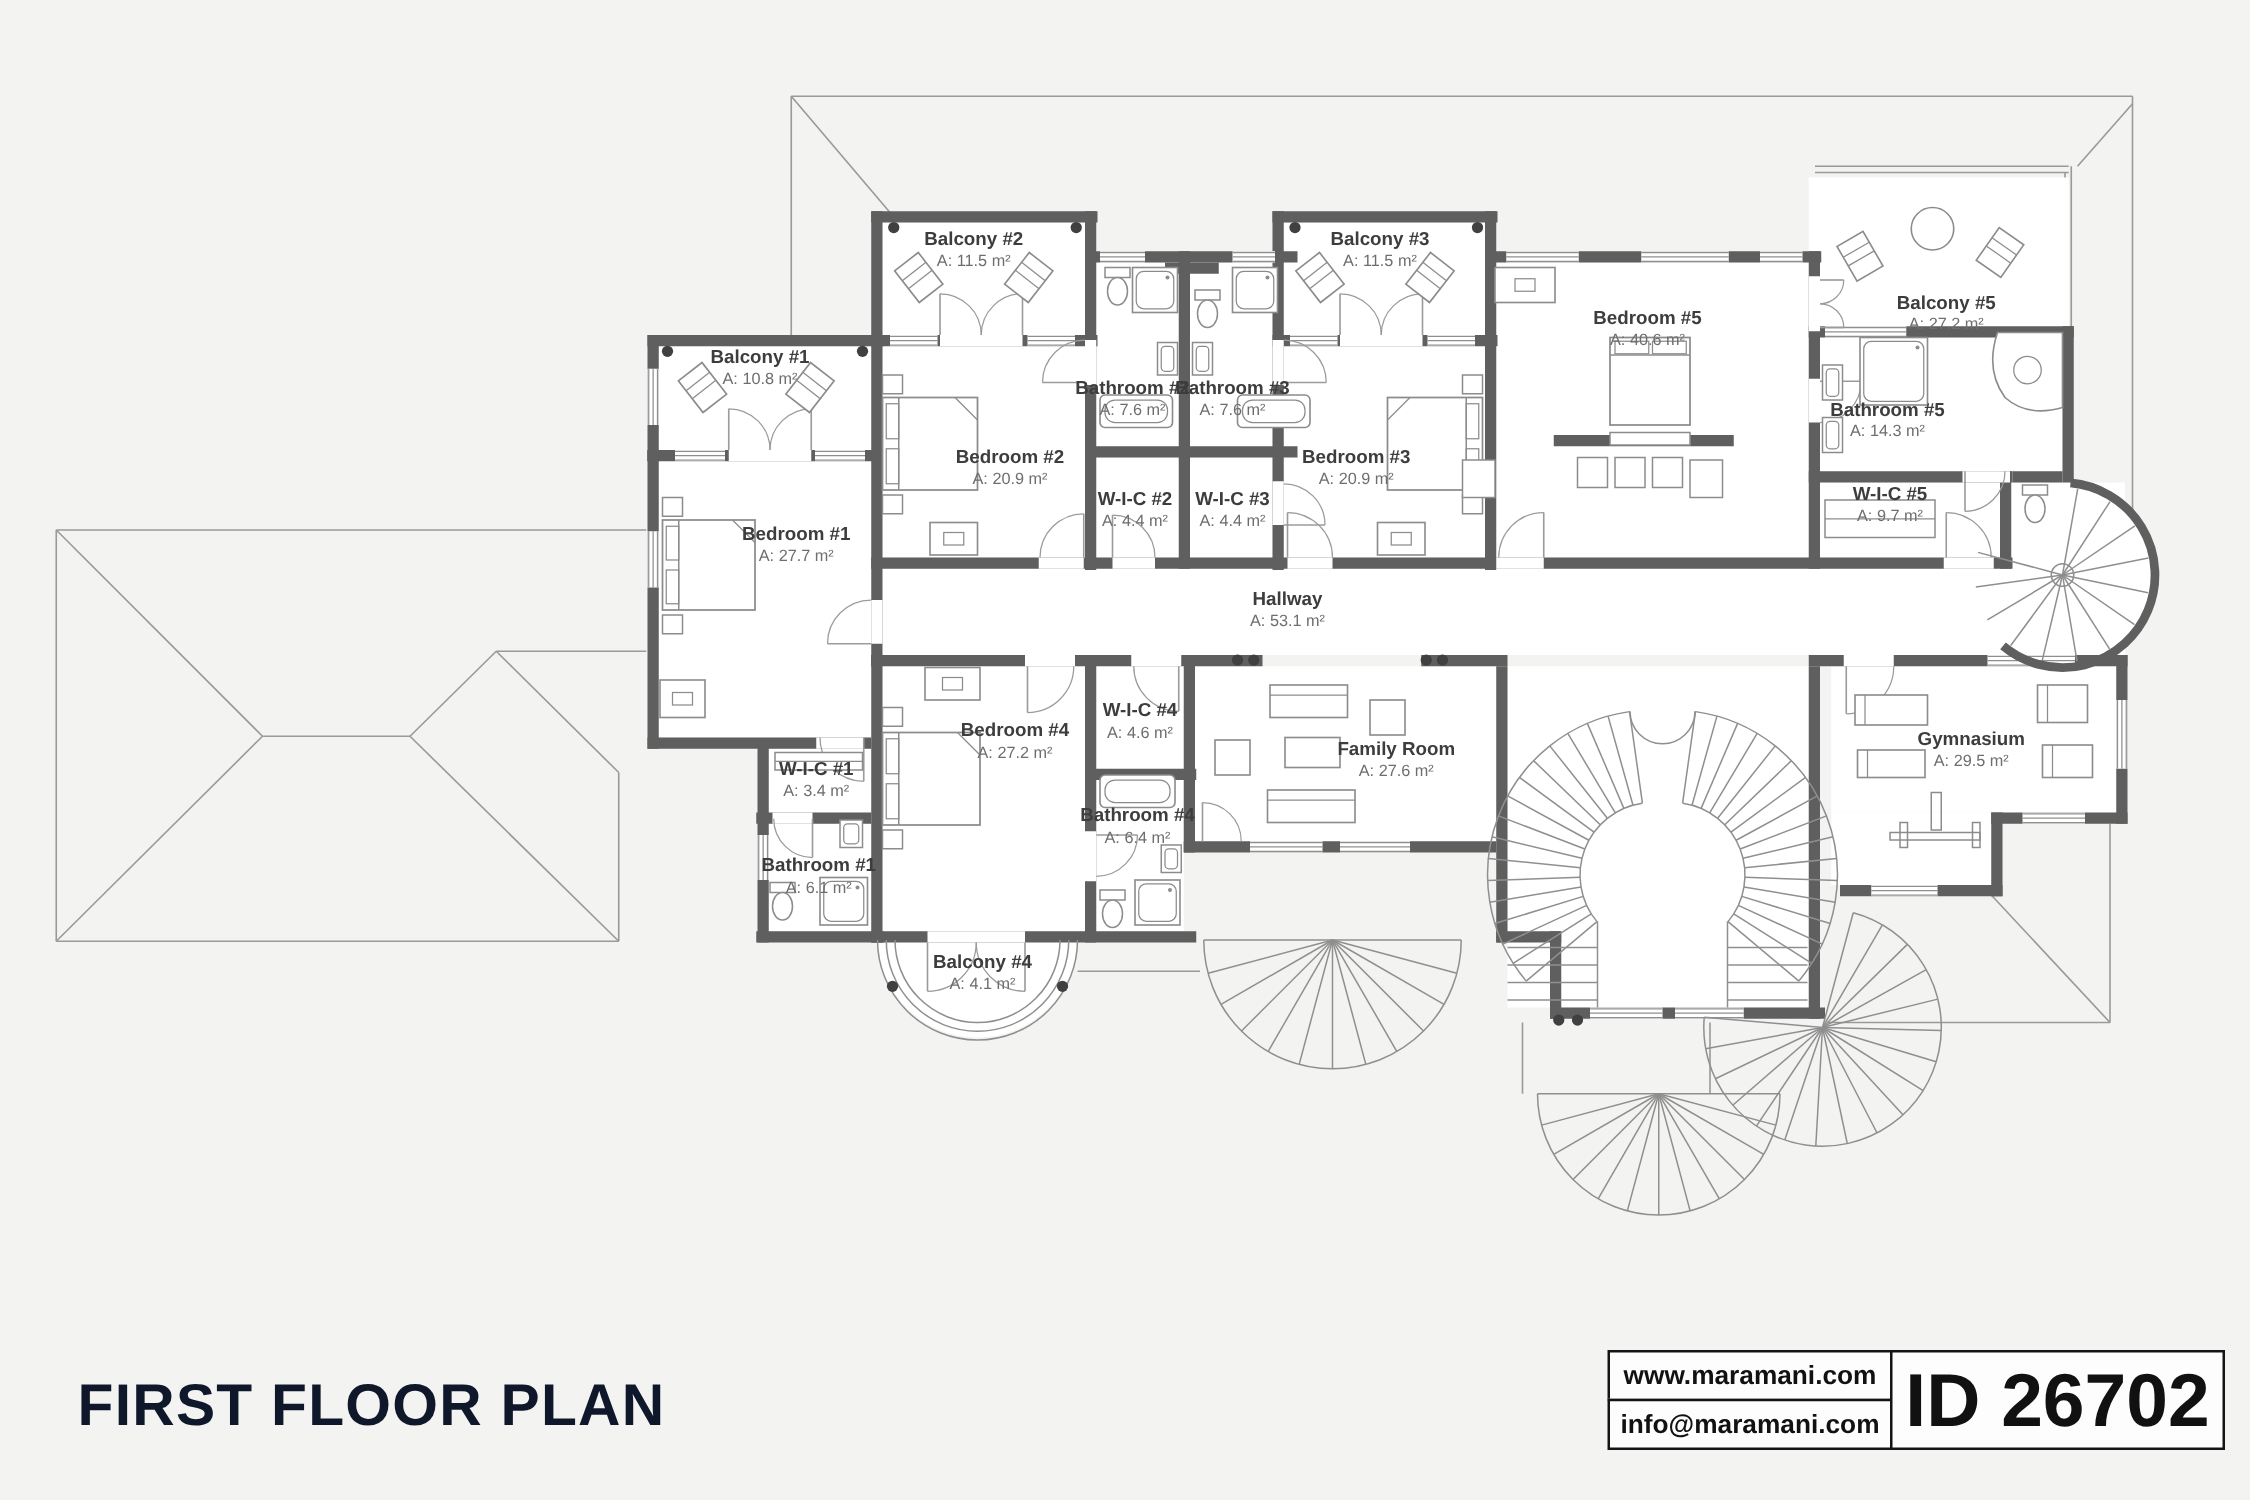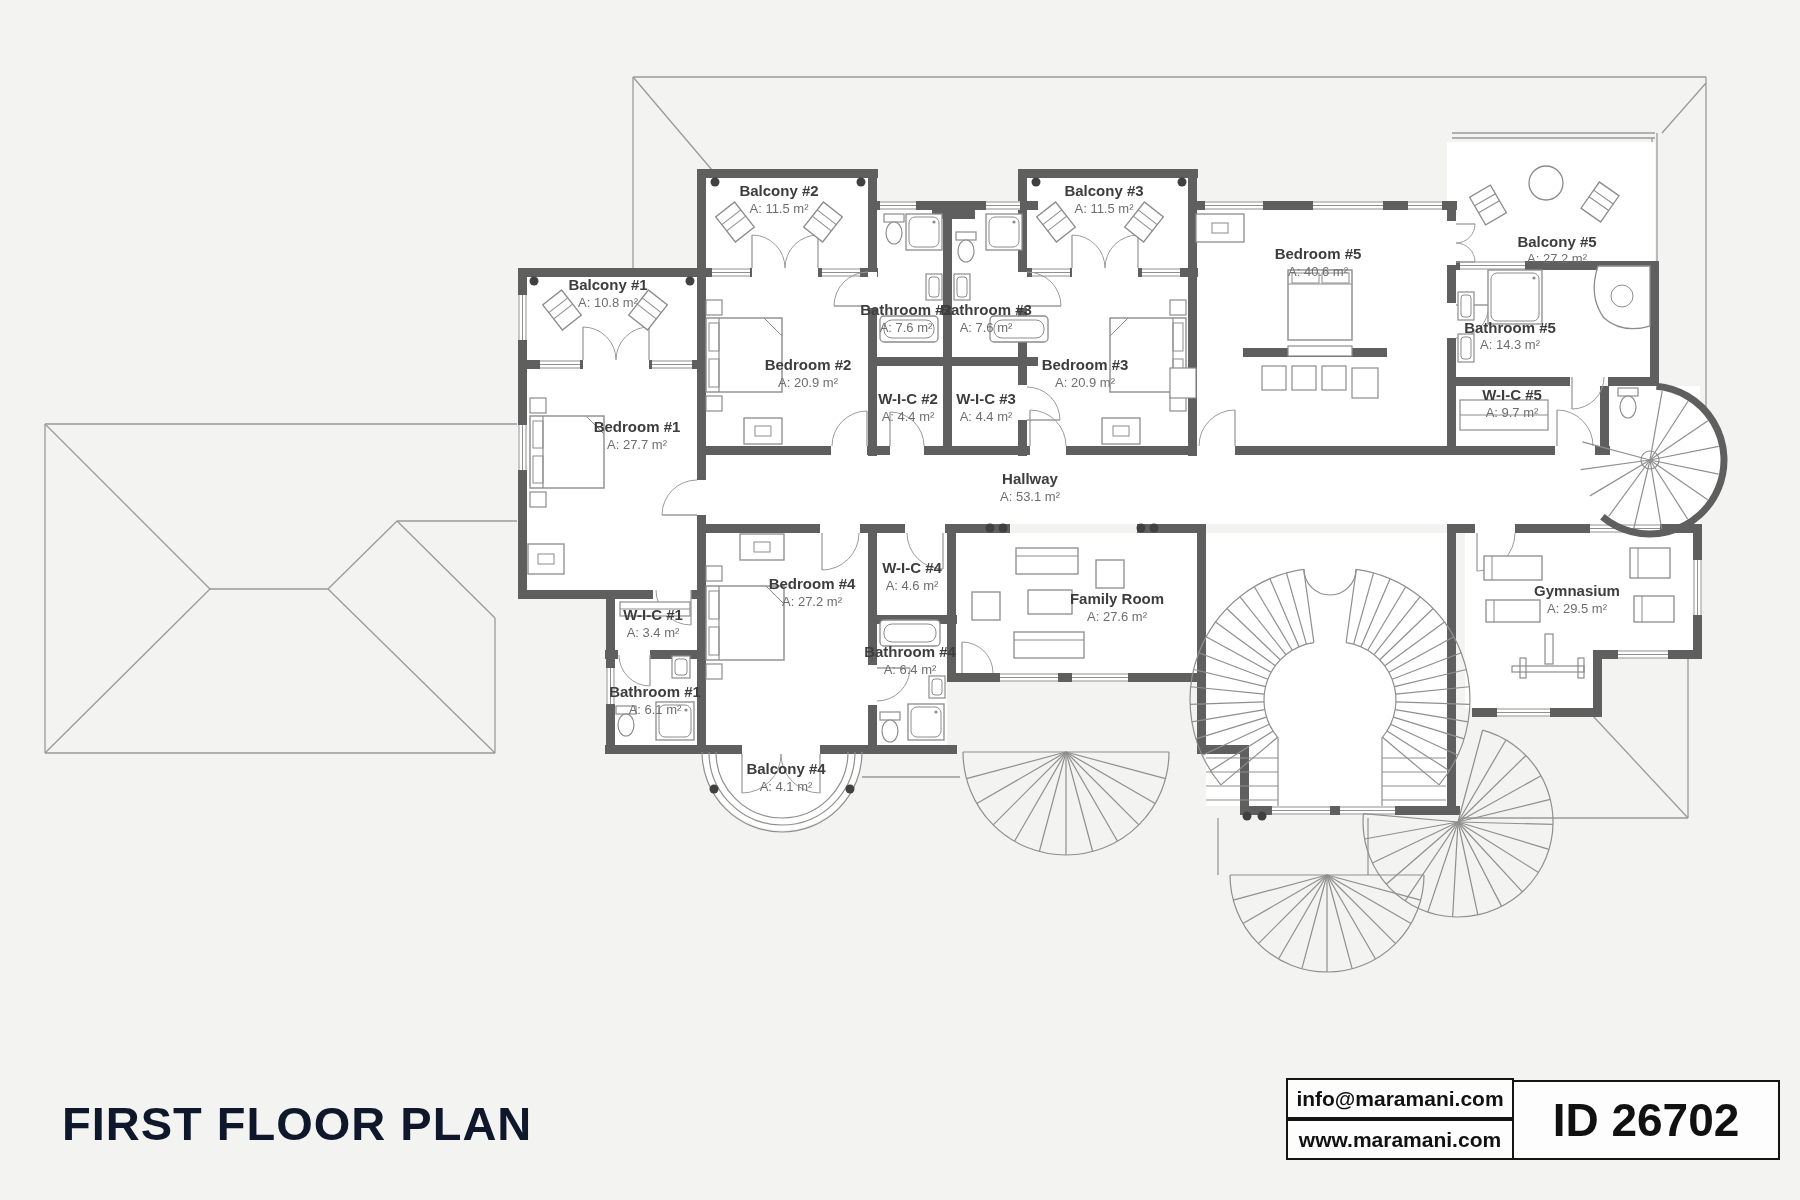--- a/index.html
+++ b/index.html
@@ -9,21 +9,21 @@
   text.rn{font:bold 15px "Liberation Sans",sans-serif;fill:#3d3d3d;text-anchor:middle;}
   text.ra{font:13px "Liberation Sans",sans-serif;fill:#6e6e6e;text-anchor:middle;}
   .plan-title{position:absolute;left:62px;top:1096px;font-size:47px;font-weight:600;
               letter-spacing:1px;color:#0f172a;}
   .infobox{position:absolute;left:1286px;top:1080px;display:flex;}
   .infocol{display:flex;flex-direction:column;}
   .infocell{box-sizing:border-box;width:228px;height:41px;border:2px solid #141414;background:#fdfdfd;
             display:flex;align-items:center;justify-content:center;font-size:21px;font-weight:bold;color:#111;}
   .infocell.b2{margin-top:-2px;}
   .idcell{box-sizing:border-box;width:268px;height:80px;border:2px solid #141414;margin-left:-2px;background:#fdfdfd;
-          display:flex;align-items:center;justify-content:center;font-size:46px;font-weight:600;color:#111;}
+          display:flex;align-items:center;justify-content:center;font-size:60px;font-weight:600;color:#111;}
 </style>
 </head>
 <body>
 
 <div class="stage">
   <svg viewBox="0 0 1800 1200" width="1800" height="1200">
     <g id="roof">
         <line x1="45" y1="424" x2="517" y2="424" stroke="#9a9a9a" stroke-width="1.3"></line>
         <line x1="45" y1="424" x2="45" y2="753" stroke="#9a9a9a" stroke-width="1.3"></line>
         <line x1="45" y1="753" x2="495" y2="753" stroke="#9a9a9a" stroke-width="1.3"></line>
@@ -643,18 +643,18 @@
       <text class="ra" x="1117" y="621">A: 27.6 m²</text>
       <text class="rn" x="1577" y="596">Gymnasium</text>
       <text class="ra" x="1577" y="613">A: 29.5 m²</text>
     </g>
   </svg>
 
   <div class="plan-title">FIRST FLOOR PLAN</div>
 
   <div class="infobox">
     <div class="infocol">
+      <div class="infocell">www.maramani.com</div>
       <div class="infocell b2">info@maramani.com</div>
-      <div class="infocell">www.maramani.com</div>
     </div>
     <div class="idcell">ID 26702</div>
   </div>
 </div>
 
 </body></html>

